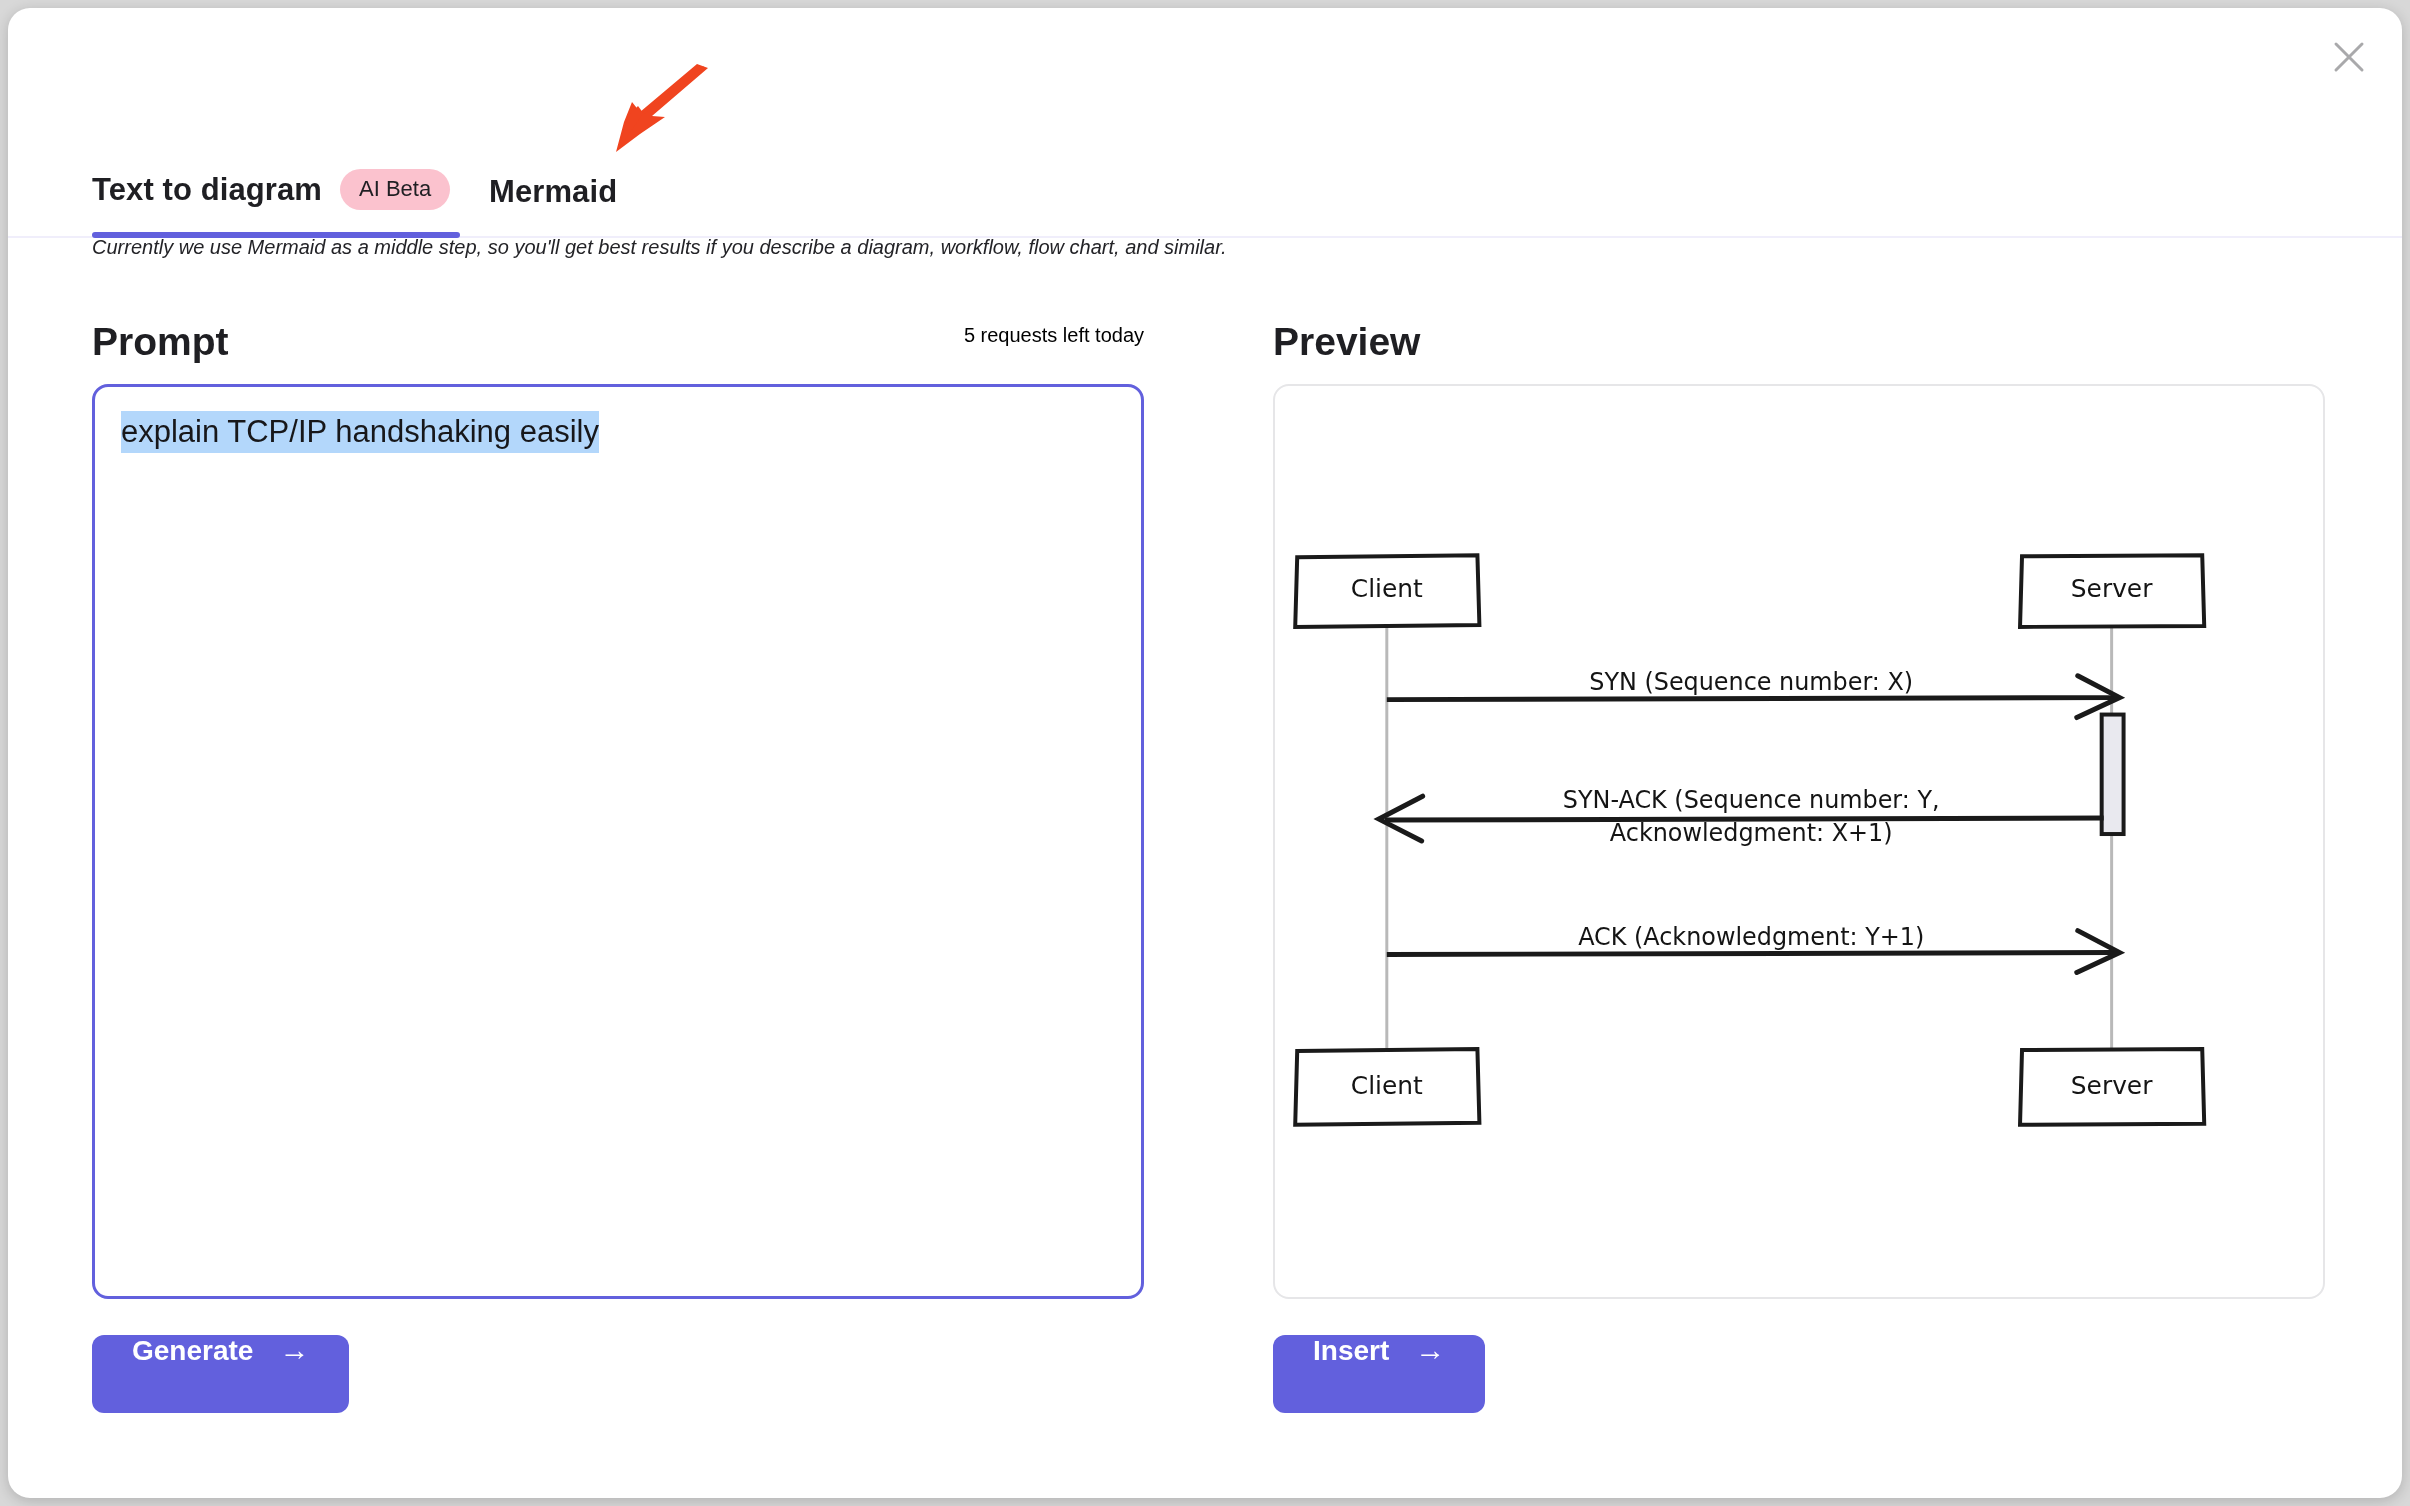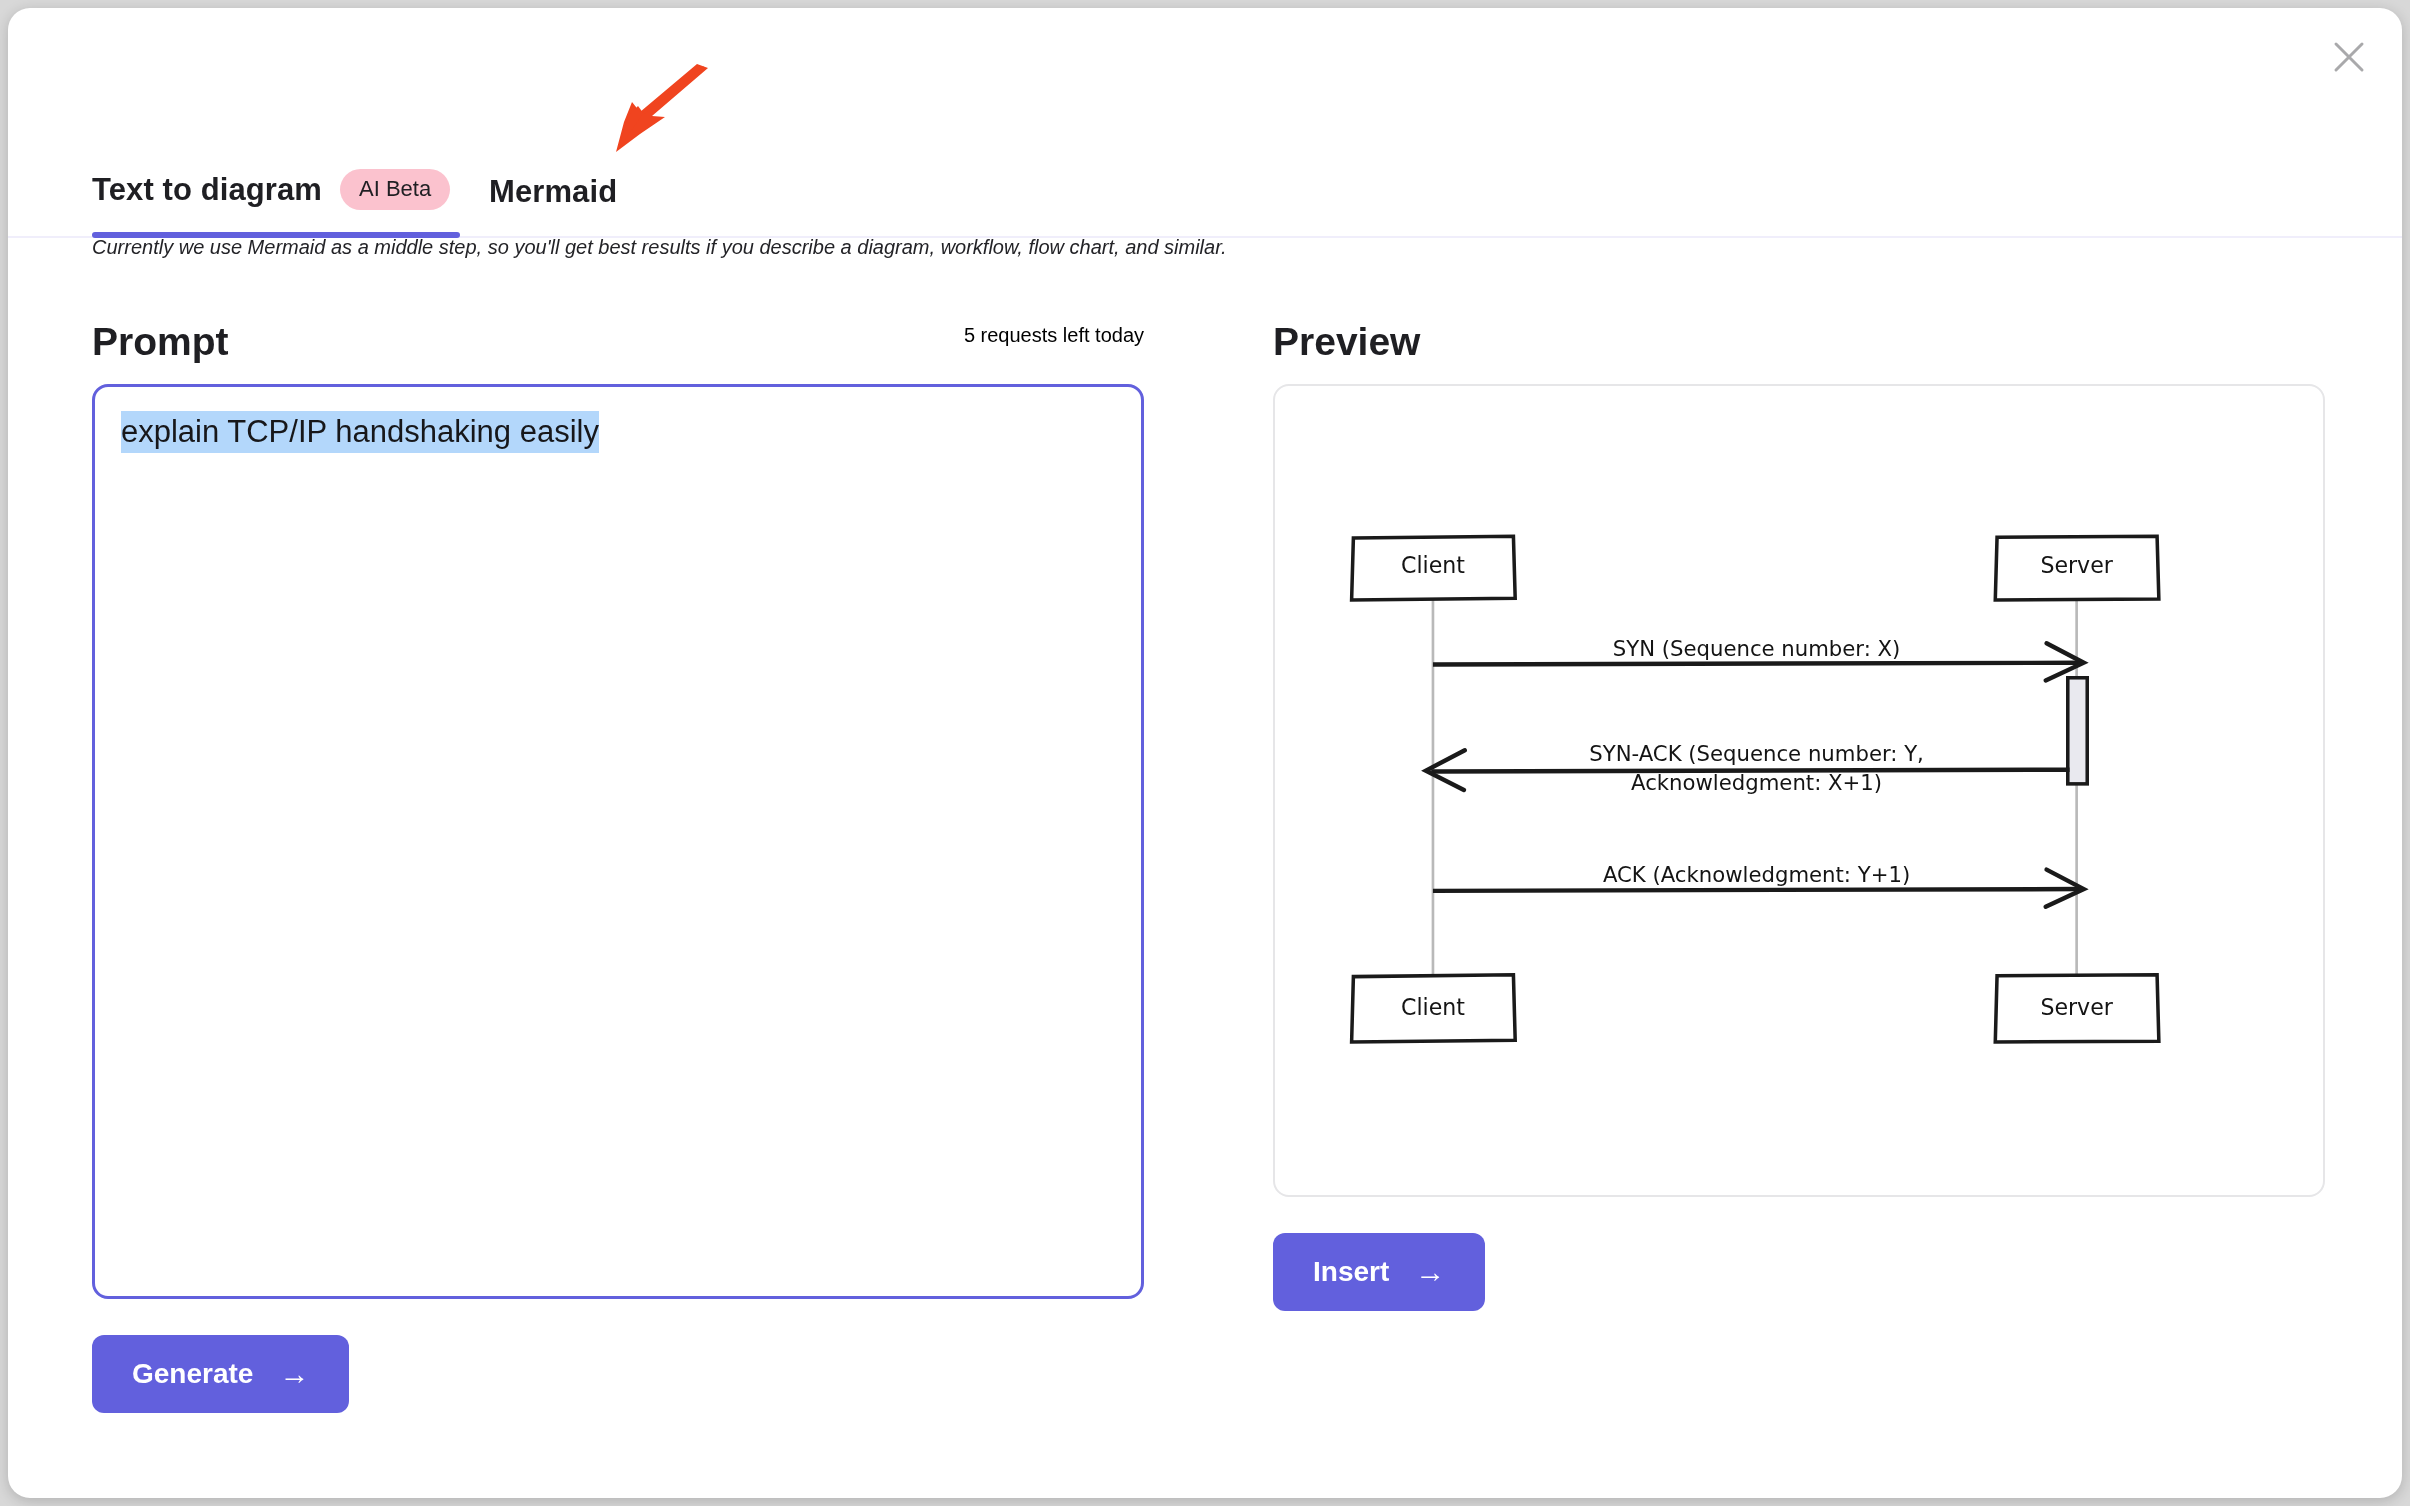--- a/index.html
+++ b/index.html
@@ -165,21 +165,21 @@
     background: #b3d7fb;
     line-height: 1.35;
     white-space: pre-wrap;
   }
 
   
   #preview-box {
     position: relative;
     margin-top: 14px;
     width: 1052px;
-    height: 813px;
+    height: 915px;
     box-sizing: border-box;
     border: 2px solid #e6e6e8;
     border-radius: 16px;
     background: #ffffff;
     overflow: hidden;
   }
   #diagram-svg {
     position: absolute;
     left: 0;
     top: 0;
@@ -188,21 +188,21 @@
   }
   .dg-text {
     font-family: "DejaVu Sans", sans-serif;
     fill: #141414;
   }
 
   
   .action-btn {
     margin-top: 36px;
     display: inline-flex;
-    align-items: center;
+    align-items: flex-start;
     gap: 26px;
     background: #6260dd;
     color: #ffffff;
     border: none;
     border-radius: 12px;
     padding: 0 40px;
     height: 78px;
     font-size: 28px;
     font-weight: bold;
     font-family: "Liberation Sans", sans-serif;

